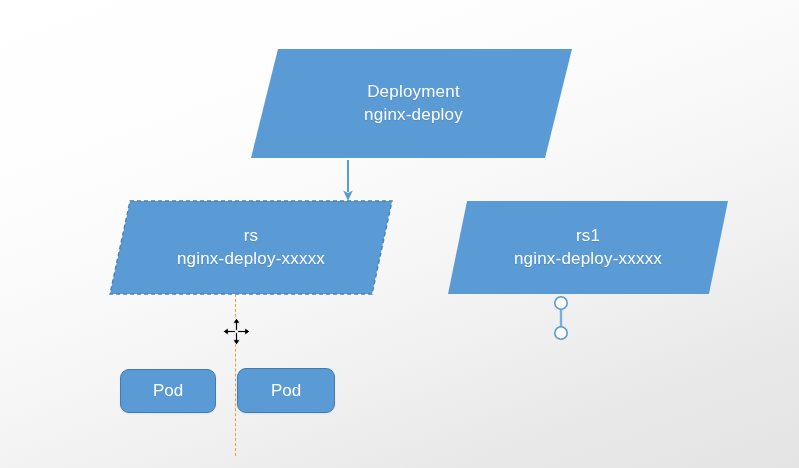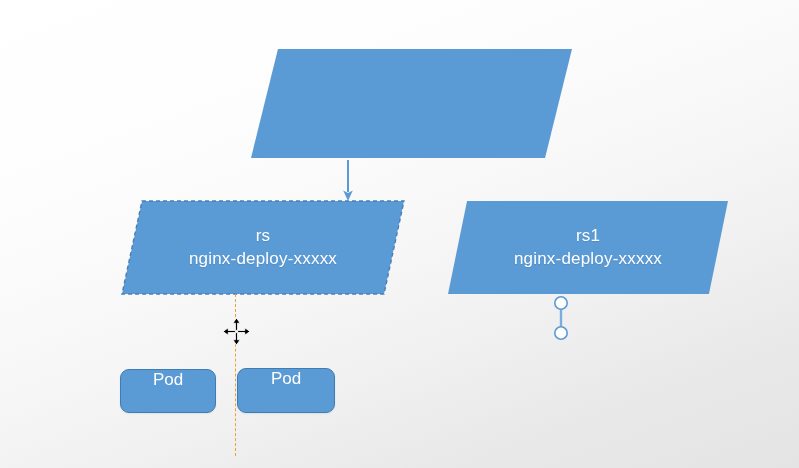--- a/index.html
+++ b/index.html
@@ -59,21 +59,21 @@
     background:
       linear-gradient(to right, #4f91cd 0 1px, transparent 1px) ,
       #5b9bd5;
   }
   #deployment-shape .shape {
     background: #5b9bd5;
   }
   #deployment-shape .txt { transform: translate(2px, 0); }
 
   #rs-shape {
-    left: 122px; top: 201px; width: 282px; height: 93px;
+    left: 110px; top: 201px; width: 282px; height: 93px;
   }
   #rs-shape .shape {
     clip-path: polygon(7.1% 0%, 100% 0%, 92.9% 100%, 0% 100%);
     background: #5b9bd5;
     border: none;
   }
   
   #rs-shape .sel {
     position: absolute;
     inset: -3px;
@@ -99,21 +99,21 @@
   }
   #arrow-deploy-rs svg { display: block; overflow: visible; }
 
   
   .pod {
     position: absolute;
     background: #5b9bd5;
     border: 1px solid #3f7cb4;
     border-radius: 9px;
     display: flex;
-    align-items: flex-start;
+    align-items: center;
     justify-content: center;
     color: #ffffff;
     font-size: 17px;
     -webkit-user-select: none;
     user-select: none;
     box-shadow: 0 1px 2px rgba(0,0,0,.07);
   }
   #pod-1 { left: 120px; top: 369px; width: 94px; height: 42px; }
   #pod-2 { left: 237px; top: 368px; width: 96px; height: 43px; }
 
@@ -145,20 +145,22 @@
   #rs1-connector svg { display: block; }
 </style>
 </head>
 <body>
 
 <div id="canvas">
 
   <div class="para" id="deployment-shape">
     <div class="shape"></div>
     <div class="txt">
+      <div>Deployment</div>
+      <div>nginx-deploy</div>
     </div>
   </div>
 
   <div id="arrow-deploy-rs">
     <svg width="20" height="42" viewBox="0 0 20 42" aria-hidden="true">
       <line x1="10" y1="0" x2="10" y2="32" stroke="#5b9bd5" stroke-width="2"></line>
       <path d="M10 41 L5.2 30.5 L10 33 L14.8 30.5 Z" fill="#5b9bd5"></path>
     </svg>
   </div>
 

